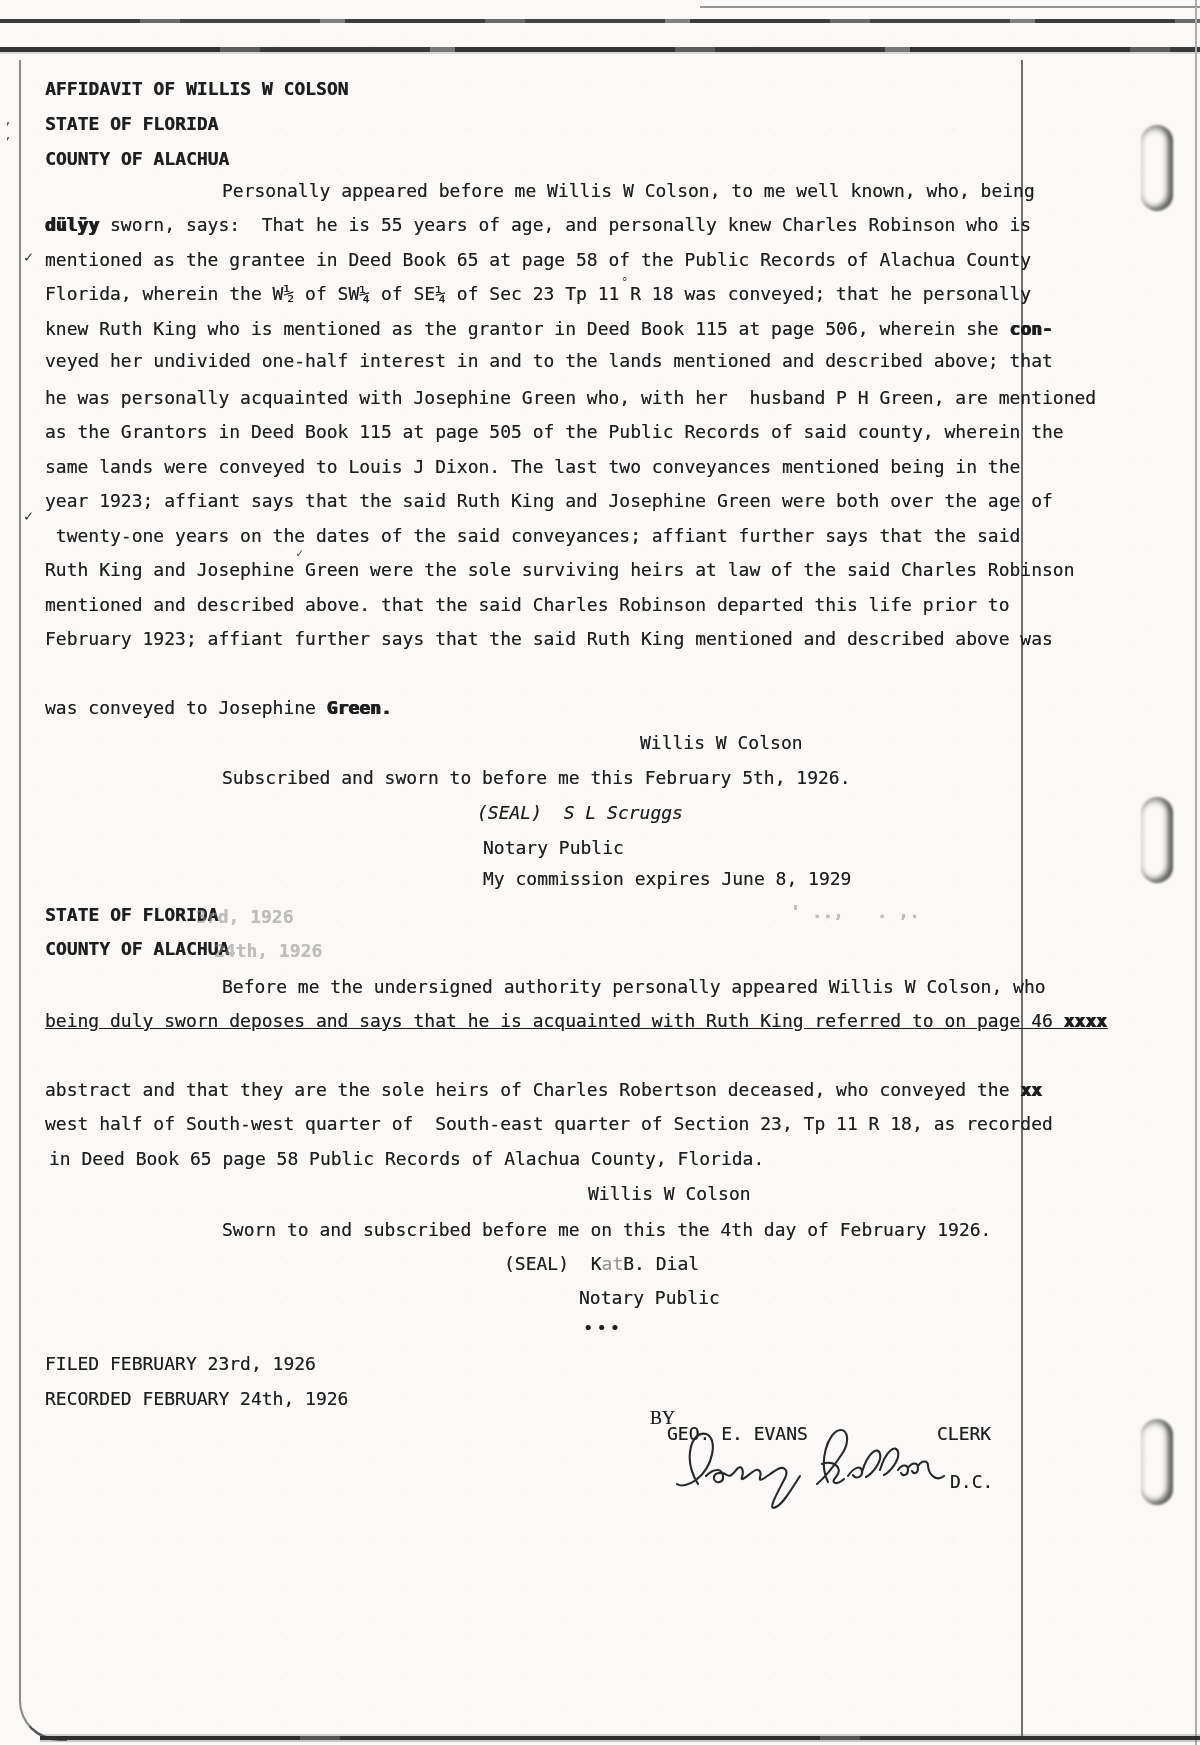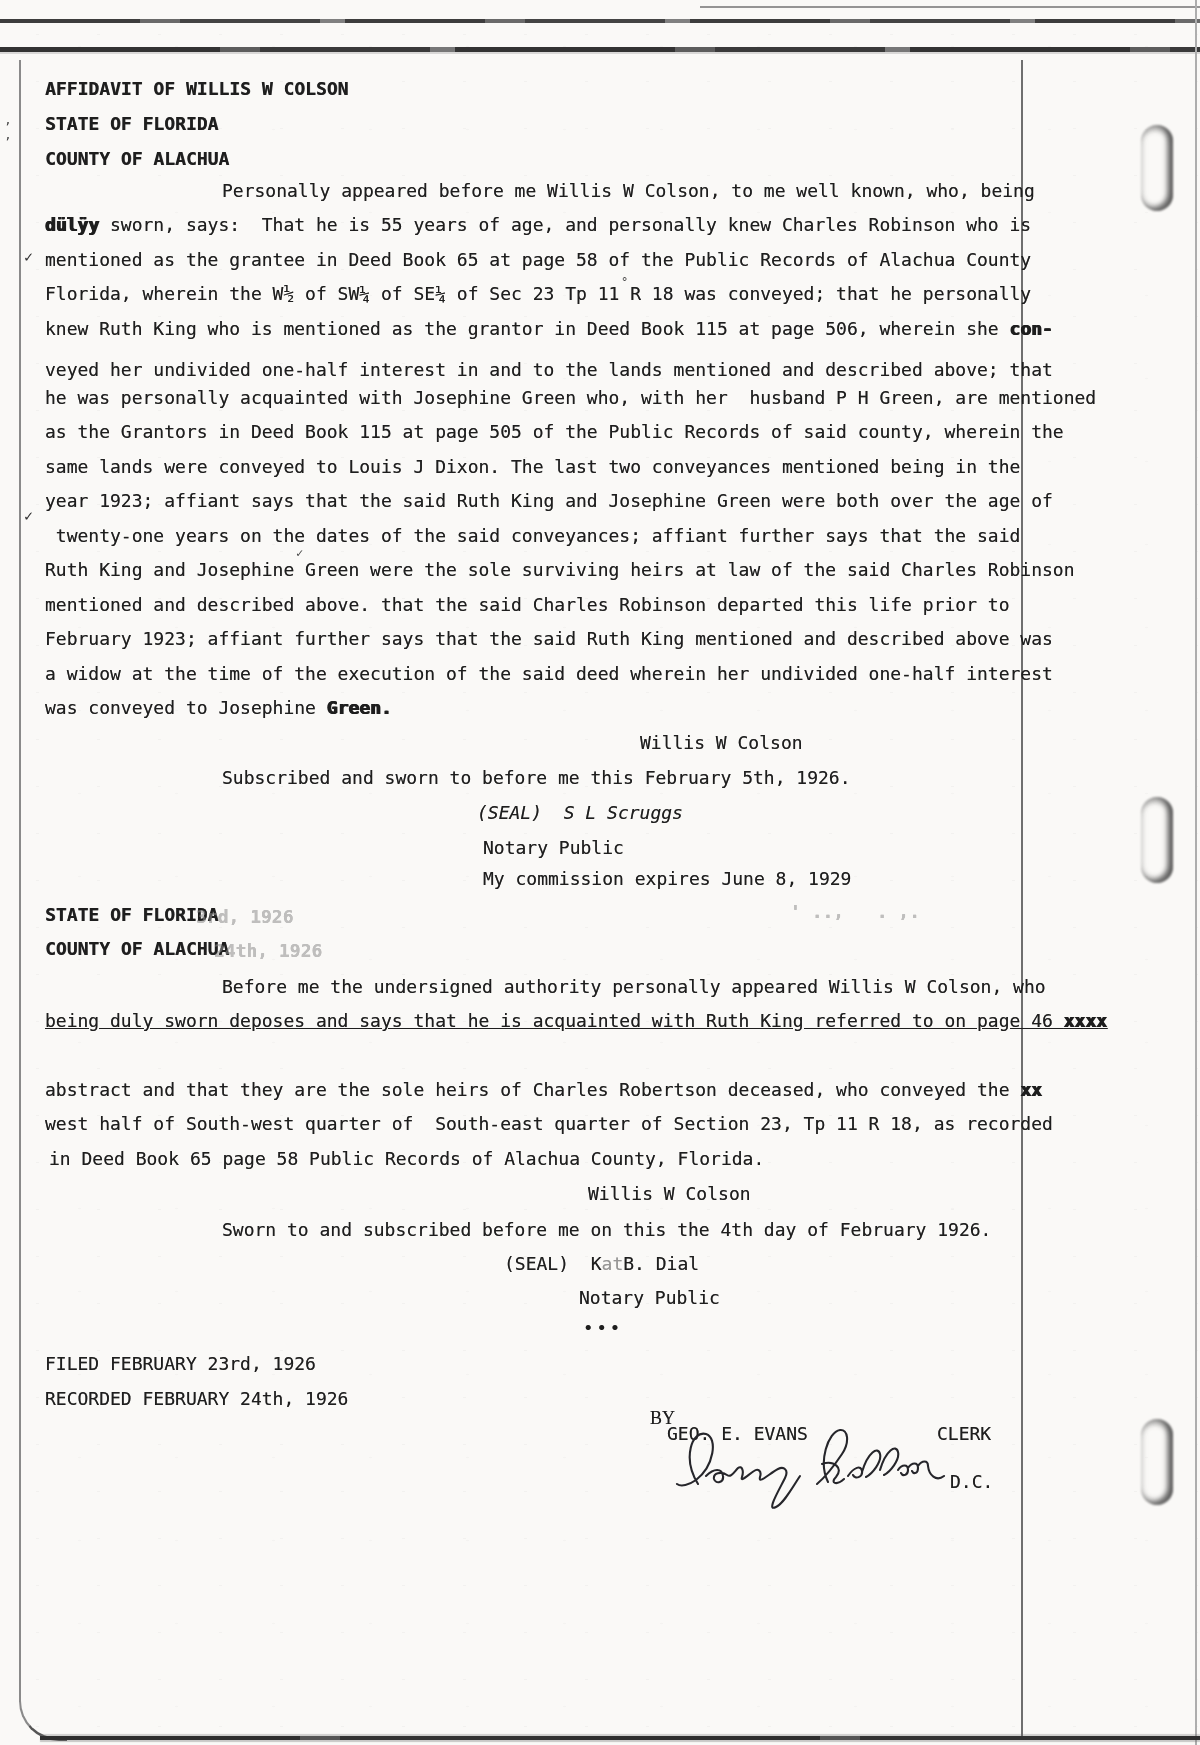--- a/index.html
+++ b/index.html
@@ -73,30 +73,29 @@
 
   <div id="text-layer">
       <div class="tl h" style="left: 45px; top: 79px;">AFFIDAVIT OF WILLIS W COLSON</div>
       <div class="tl h" style="left: 45px; top: 114px;">STATE OF FLORIDA</div>
       <div class="tl h" style="left: 45px; top: 149px;">COUNTY OF ALACHUA</div>
       <div class="tl" style="left: 222px; top: 181px;">Personally appeared before me Willis W Colson, to me well known, who, being</div>
       <div class="tl" style="left: 45px; top: 215px;"><span class="over">dülÿy</span><span> sworn, says:  That he is 55 years of age, and personally knew Charles Robinson who is</span></div>
       <div class="tl" style="left: 45px; top: 250px;">mentioned as the grantee in Deed Book 65 at page 58 of the Public Records of Alachua County</div>
       <div class="tl" style="left: 45px; top: 284px;">Florida, wherein the W½ of SW¼ of SE¼ of Sec 23 Tp 11 R 18 was conveyed; that he personally</div>
       <div class="tl" style="left: 45px; top: 319px;"><span>knew Ruth King who is mentioned as the grantor in Deed Book 115 at page 506, wherein she </span><span class="over">con-</span></div>
-      <div class="tl" style="left: 45px; top: 360px; text-align: center;">veyed her undivided one-half interest in and to the lands mentioned and described above; that</div>
+      <div class="tl" style="left: 45px; top: 351px; text-align: center;">veyed her undivided one-half interest in and to the lands mentioned and described above; that</div>
       <div class="tl" style="left: 45px; top: 388px;">he was personally acquainted with Josephine Green who, with her  husband P H Green, are mentioned</div>
       <div class="tl" style="left: 45px; top: 422px;">as the Grantors in Deed Book 115 at page 505 of the Public Records of said county, wherein the</div>
       <div class="tl" style="left: 45px; top: 457px;">same lands were conveyed to Louis J Dixon. The last two conveyances mentioned being in the</div>
       <div class="tl" style="left: 45px; top: 491px;">year 1923; affiant says that the said Ruth King and Josephine Green were both over the age of</div>
       <div class="tl" style="left: 45px; top: 526px;"> twenty-one years on the dates of the said conveyances; affiant further says that the said</div>
       <div class="tl" style="left: 45px; top: 595px;">mentioned and described above. that the said Charles Robinson departed this life prior to</div>
       <div class="tl" style="left: 45px; top: 560px;">Ruth King and Josephine Green were the sole surviving heirs at law of the said Charles Robinson</div>
       <div class="tl" style="left: 45px; top: 629px;">February 1923; affiant further says that the said Ruth King mentioned and described above was</div>
-      <div class="tl" style="left: 45px; top: 664px;">a widow at the time of the execution of the said deed wherein her undivided one-half interest</div>
       <div class="tl" style="left: 45px; top: 698px;"><span>was conveyed to Josephine </span><span class="over">Green.</span></div>
       <div class="tl" style="left: 640px; top: 733px;">Willis W Colson</div>
       <div class="tl" style="left: 222px; top: 768px;">Subscribed and sworn to before me this February 5th, 1926.</div>
       <div class="tl" style="left: 477px; top: 803px; font-style: italic;">(SEAL)  S L Scruggs</div>
       <div class="tl" style="left: 483px; top: 838px;">Notary Public</div>
       <div class="tl" style="left: 483px; top: 869px;">My commission expires June 8, 1929</div>
       <div class="tl h" style="left: 45px; top: 905px;">STATE OF FLORIDA</div>
       <div class="tl ghost" style="left: 196px; top: 907px;">3rd, 1926</div>
       <div class="tl ghost" style="left: 790px; top: 902px;">' ..,   . ,.</div>
       <div class="tl h" style="left: 45px; top: 939px;">COUNTY OF ALACHUA</div>

